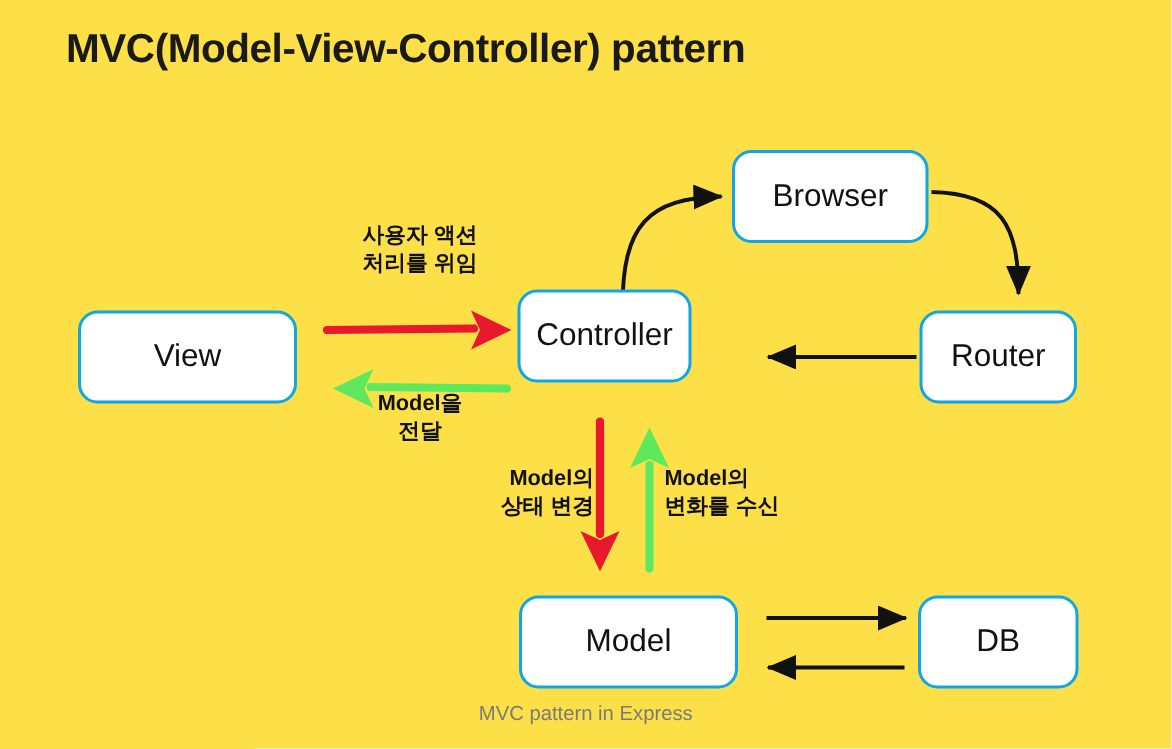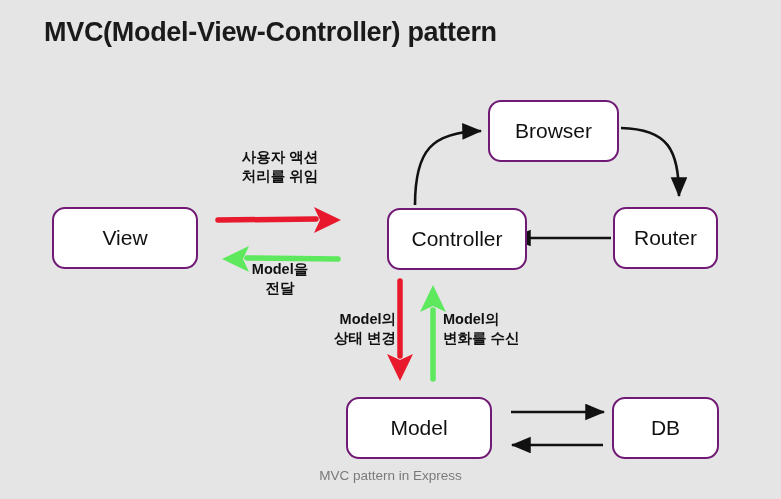--- a/index.html
+++ b/index.html
@@ -7,48 +7,48 @@
     padding: 0;
     background: #ffffff;
   }
   body {
     font-family: "Liberation Sans", sans-serif;
   }
   #canvas {
     position: relative;
     width: 781px;
     height: 499px;
-    background: #e5e5e5;
+    background: #fde047;
     overflow: hidden;
   }
   #page-title {
     position: absolute;
     left: 44px;
     top: 17px;
     font-size: 27px;
     font-weight: bold;
     color: #1a1a1a;
     letter-spacing: -0.3px;
     white-space: nowrap;
   }
   .node {
     position: absolute;
     box-sizing: border-box;
-    border: 2px solid #701a75;
+    border: 2px solid #0ea5e9;
     border-radius: 13px;
     background: #ffffff;
     display: flex;
     align-items: center;
     justify-content: center;
     font-size: 21px;
     color: #111111;
     font-family: "Liberation Sans", sans-serif;
   }
   #node-view     { left: 52px;  top: 207px; width: 146px; height: 62px; }
-  #node-controller { left: 345px; top: 208px; width: 140px; height: 62px; margin-left: 42px; }
+  #node-controller { left: 345px; top: 193px; width: 116px; height: 62px; }
   #node-browser  { left: 488px; top: 100px; width: 131px; height: 62px; }
   #node-router   { left: 613px; top: 207px; width: 105px; height: 62px; text-align: right; }
   #node-model    { left: 346px; top: 397px; width: 146px; height: 62px; }
   #node-db       { left: 612px; top: 397px; width: 107px; height: 62px; }
 
   .anno {
     position: absolute;
     font-size: 14.5px;
     font-weight: bold;
     color: #111111;

